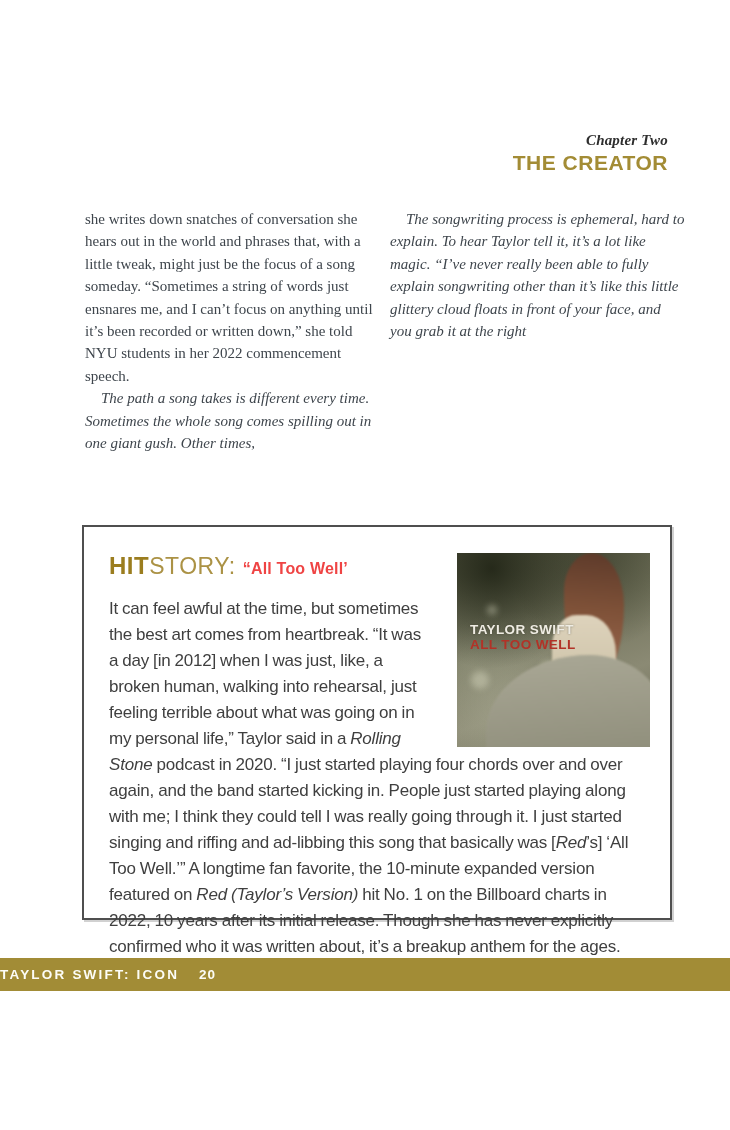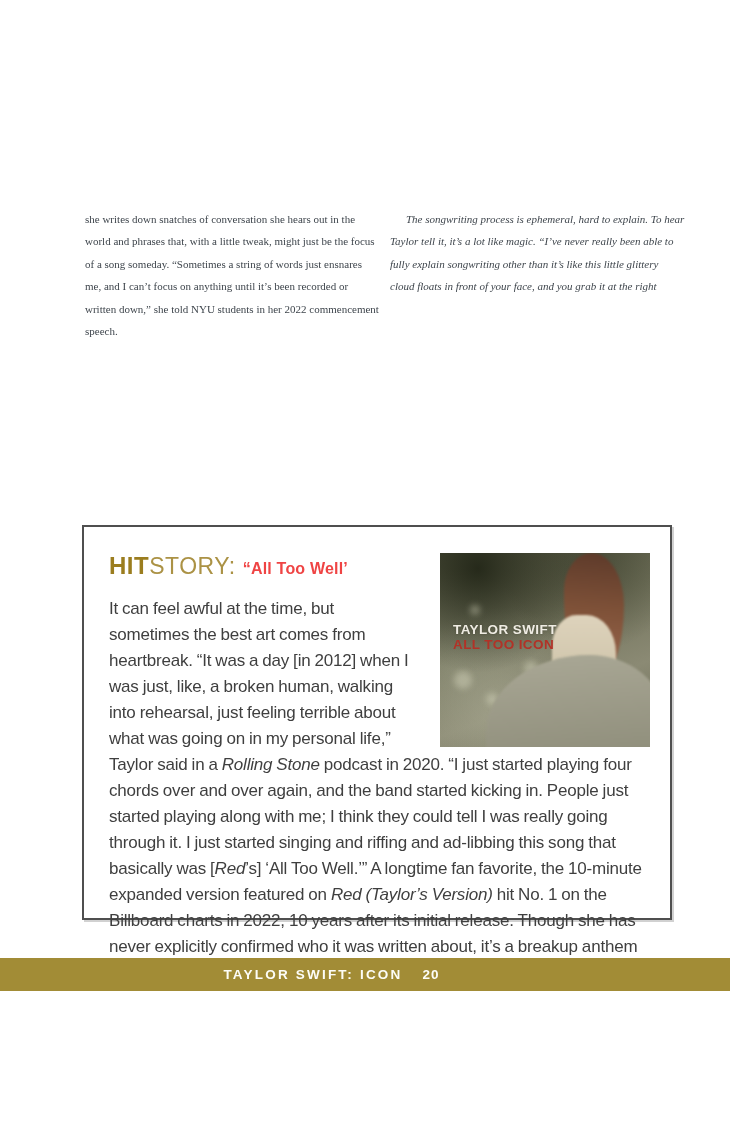--- a/index.html
+++ b/index.html
@@ -12,21 +12,21 @@
 
   
   .chap-header { position:absolute; top:132px; right:62px; text-align:right; }
   .chap-label  { font-family:"Liberation Serif", serif; font-style:italic; font-weight:700;
                  font-size:15px; color:#2e2e2e; letter-spacing:0.2px; }
   .chap-title  { font-family:"Liberation Sans", sans-serif; font-stretch:condensed;
                  font-weight:700; font-size:21px; letter-spacing:0.5px; color:#a38c35; margin-top:2px; }
 
   
   .col { position:absolute; top:208px; width:295px;
-         font-size:11px; line-height:22.4px; color:#3e454c; text-align:left; }
+         font-size:15px; line-height:22.4px; color:#3e454c; text-align:left; }
   .col-left  { left:85px; }
   .col-right { left:390px; }
   .col p.indent { text-indent:16px;font-style:italic; }
 
   
   .hitstory {
     position:absolute; left:82px; top:525px; width:590px; height:395px;
     border:2px solid #4f4f4f; background:#ffffff;
     box-shadow:2px 2px 0 rgba(0,0,0,0.18);
     padding:26px 20px 13px 25px;
@@ -35,21 +35,21 @@
   .hs-title { font-stretch:condensed; line-height:26px; margin-bottom:14px; white-space:nowrap; }
   .hs-hit   { font-weight:700; font-size:24px; color:#9b7d1f; letter-spacing:0.5px; }
   .hs-story { font-weight:400; font-size:23px; color:#ab9245; letter-spacing:0.5px; }
   .hs-song  { font-weight:700; font-size:16px; color:#ef4444; margin-left:7px; letter-spacing:0.2px; }
   .hs-body  { font-size:17px; line-height:26px; color:#3f3f3f;
               letter-spacing:-0.2px; word-spacing:-0.5px; font-stretch:condensed; }
   .hs-body em { font-style:italic; }
 
   
   .album {
-    float:right; width:210px; height:194px; margin:0 0 0 28px;
+    float:right; width:193px; height:194px; margin:0 0 0 28px;
     position:relative; overflow:hidden;
     background:
       radial-gradient(circle at 18% 8%,  rgba(28,32,18,0.85), transparent 42%),
       radial-gradient(circle at 72% 4%,  rgba(55,58,40,0.65), transparent 38%),
       radial-gradient(circle at 28% 82%, rgba(175,175,152,0.55), transparent 48%),
       radial-gradient(circle at 8% 55%,  rgba(140,142,118,0.5), transparent 40%),
       linear-gradient(160deg,#565843 0%, #72735c 38%, #8b8a74 68%, #696a55 100%);
     text-decoration: underline;
   }
   .album .bokeh { position:absolute; border-radius:50%; filter:blur(3px);
@@ -73,56 +73,61 @@
   .alb-caption { position:absolute; left:13px; top:69px; line-height:1.12;
                  font-family:"Liberation Sans", sans-serif; font-stretch:condensed; }
   .alb-artist { display:block; font-weight:700; font-size:13.5px; letter-spacing:0.4px;
                 color:#efece3; text-shadow:0 0 2px rgba(60,60,45,0.6); }
   .alb-title  { display:block; font-weight:700; font-size:13.5px; letter-spacing:0.4px;
                 color:#b23227; }
 
   
   .footer-bar {
     position:absolute; left:0; top:958px; width:730px; height:33px;
-    background:#a28c36; display:flex; align-items:center; justify-content:center;
+    background:#a28c36; display:flex; align-items:center; justify-content:flex-start;
     padding-right:67px;
     font-family:"Liberation Sans", sans-serif; font-stretch:condensed;
   }
   .footer-title { color:#fdfdf7; font-weight:700; font-size:13.5px; letter-spacing:2.2px; }
   .footer-page  { color:#fdfdf7; font-weight:700; font-size:13.5px; letter-spacing:1px; margin-left:20px; }
 </style>
 </head>
 <body>
 
 <div class="page">
 
+  <div class="chap-header">
+    <div class="chap-label">Chapter Two</div>
+    <div class="chap-title">THE CREATOR</div>
+  </div>
 
   <div class="col col-left">
     <p>she writes down snatches of conversation she hears out in the world and phrases that, with a little tweak, might just be the focus of a song someday. “Sometimes a string of words just ensnares me, and I can’t focus on anything until it’s been recorded or written down,” she told NYU students in her 2022 commencement speech.</p>
+    <p class="indent">The path a song takes is different every time. Sometimes the whole song comes spilling out in one giant gush. Other times,</p>
   </div>
 
   <div class="col col-right">
     <p class="indent">The songwriting process is ephemeral, hard to explain. To hear Taylor tell it, it’s a lot like magic. “I’ve never really been able to fully explain songwriting other than it’s like this little glittery cloud floats in front of your face, and you grab it at the right</p>
   </div>
 
   <div class="hitstory">
 
     <div class="album">
       <div class="bokeh b1"></div>
       <div class="bokeh b2"></div>
       <div class="bokeh b3"></div>
       <div class="bokeh b4"></div>
       <div class="bokeh b5"></div>
       <div class="alb-face"></div>
       <div class="alb-hair"></div>
       <div class="alb-top"></div>
       <div class="alb-skirt"></div>
       <div class="alb-caption">
         <span class="alb-artist">TAYLOR SWIFT</span>
-        <span class="alb-title">ALL TOO ICON</span>
+        <span class="alb-title">ALL TOO WELL</span>
       </div>
     </div>
 
     <div class="hs-title">
       <span class="hs-hit">HIT</span><span class="hs-story">STORY:</span><span class="hs-song">“All Too Well’</span>
     </div>
 
     <p class="hs-body"><span>It can feel awful at the time, but sometimes the best art comes from heartbreak. “It was a day [in 2012] when I was just, like, a broken human, walking into rehearsal, just feeling terrible about what was going on in my personal life,” Taylor said in a </span><em>Rolling Stone</em><span> podcast in 2020. “I just started playing four chords over and over again, and the band started kicking in. People just started playing along with me; I think they could tell I was really going through it. I just started singing and riffing and ad-libbing this song that basically was [</span><em>Red</em><span>’s] ‘All Too Well.’” A longtime fan favorite, the 10-minute expanded version featured on </span><em>Red (Taylor’s Version)</em><span> hit No. 1 on the Billboard charts in 2022, 10 years after its initial release. Though she has never explicitly confirmed who it was written about, it’s a breakup anthem for the ages.</span></p>
   </div>
 

